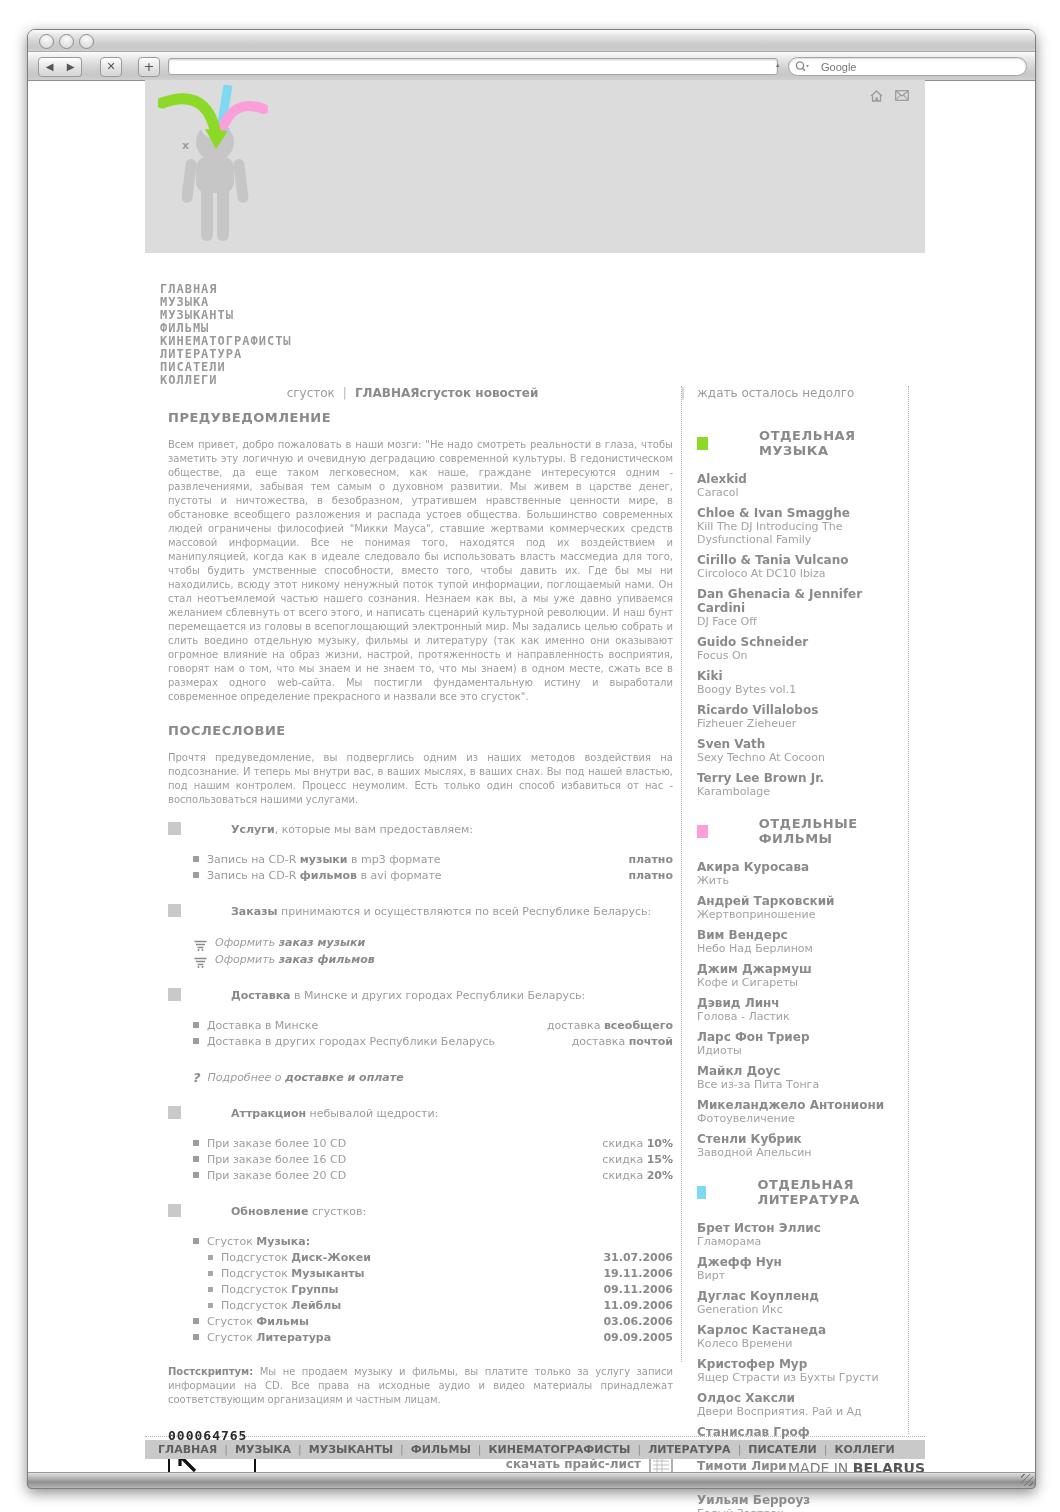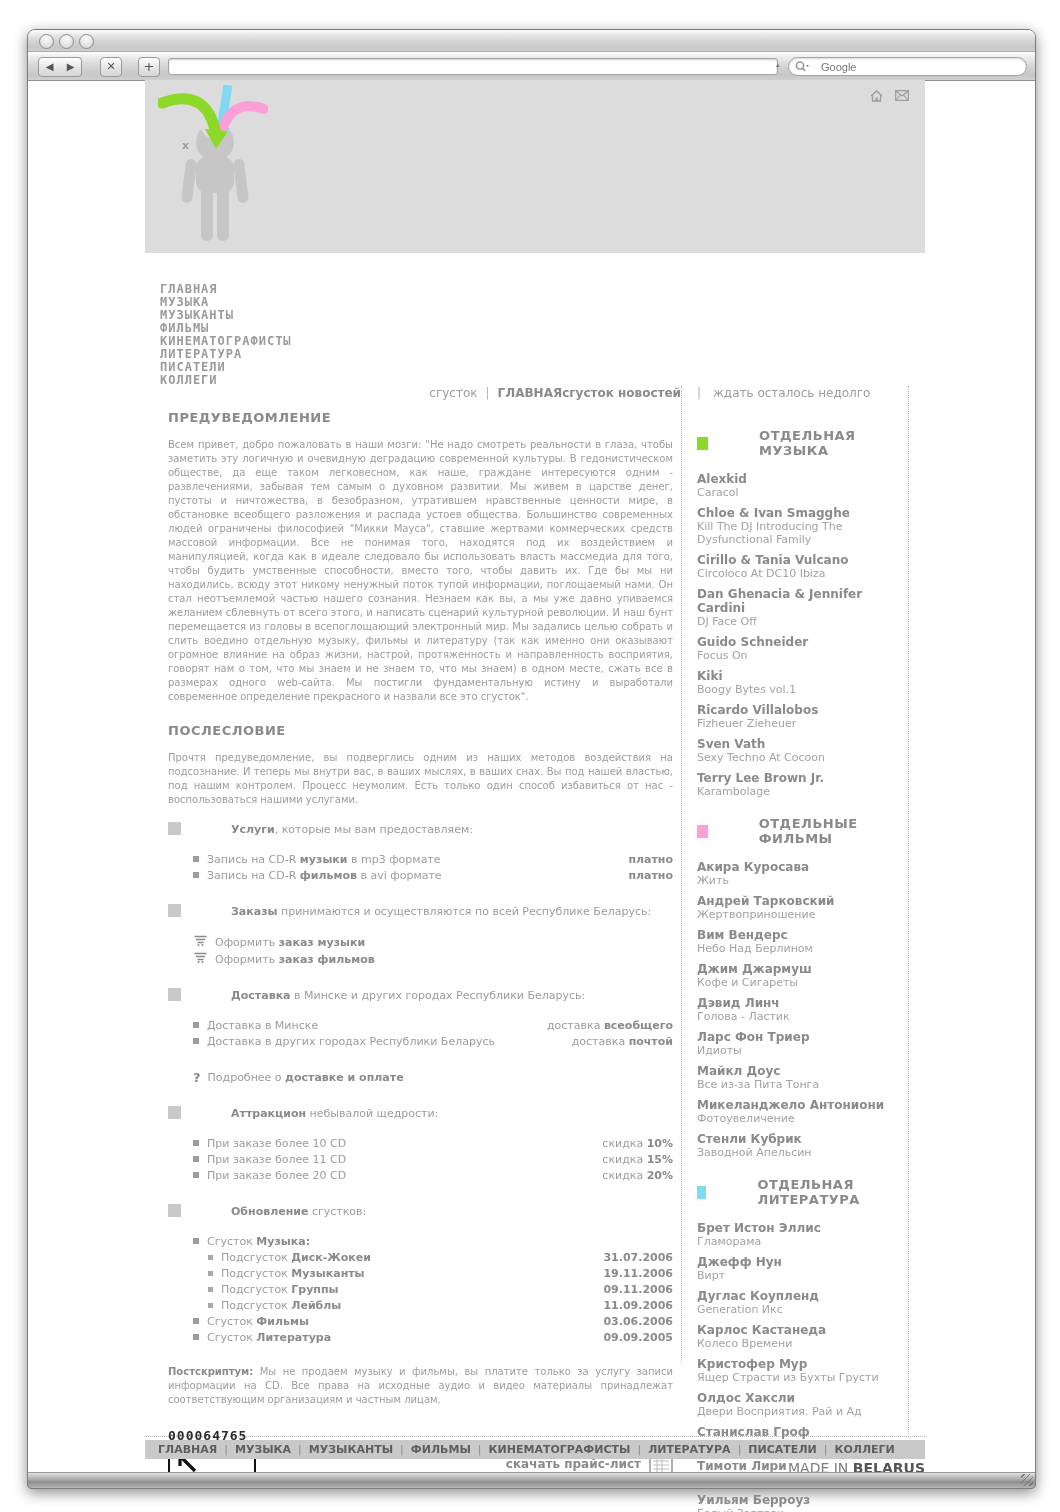--- a/index.html
+++ b/index.html
@@ -36,21 +36,21 @@
   #header-block{left:145px;top:80px;width:780px;height:173px;background:#dcdcdc;}
   #header-icons{position:absolute;right:16px;top:10px;display:flex;gap:12px;}
 
   
   #pixel-nav{left:160px;top:283px;}
   #pixel-nav div{font-family:"DejaVu Sans Mono",monospace;font-weight:bold;font-size:12px;letter-spacing:1px;
     color:#9a9a9a;line-height:13px;cursor:pointer;}
 
   
   #crumbs{left:160px;top:386px;width:748px;display:flex;align-items:baseline;font-size:12px;color:#9c9c9c;}
-  #crumbs .left{width:505px;display:flex;justify-content:flex-end;align-items:baseline;margin-left:16px;}
+  #crumbs .left{width:505px;display:flex;justify-content:center;align-items:baseline;}
   #crumbs b{color:#8a8a8a;}
   .crumb-sep{margin:0 8px;color:#b5b5b5;}
   #news-sep{margin:0 12px 0 16px;color:#b5b5b5;}
 
   
   .vdot{border-left:1px dotted #b2b2b2;width:0;}
   #vdot-mid{left:681px;top:386px;height:976px;}
   #vdot-right{left:908px;top:386px;height:1048px;}
   #hdot-footer{left:145px;top:1436px;width:780px;border-top:1px dotted #b5b5b5;}
 
@@ -61,21 +61,21 @@
   .svc-head{display:flex;align-items:flex-start;font-size:11px;margin:16px 0 0;gap:38px;}
   .svc-head .sq{flex:0 0 13px;width:13px;height:13px;background:#c9c9c9;margin-right:12px;margin-top:-1px;}
   .svc-head b{color:#8a8a8a;}
   .svc-items{margin:16px 0 0 25px;}
   .svc-row{display:flex;justify-content:space-between;align-items:baseline;font-size:11px;line-height:16px;}
   .svc-row .lbl{display:flex;align-items:baseline;}
   .bullet{flex:0 0 6px;width:6px;height:6px;background:#9d9d9d;margin-right:8px;position:relative;top:-1px;}
   .bullet.sm{flex-basis:5px;width:5px;height:5px;background:#a8a8a8;}
   .svc-row b,.link-row b{color:#8a8a8a;white-space:nowrap;}
   .svc-row .val{white-space:nowrap;margin-left:12px;}
-  .link-row{display:flex;align-items:flex-start;font-size:11px;line-height:17px;cursor:pointer;}
+  .link-row{display:flex;align-items:flex-end;font-size:11px;line-height:17px;cursor:pointer;font-style:italic;}
   .link-row .ic{margin-right:7px;display:inline-flex;}
   .indent2{margin-left:15px;}
   .upd-date{white-space:nowrap;margin-left:12px;color:#8a8a8a;font-weight:bold;}
   #footer-left{display:flex;justify-content:space-between;align-items:flex-end;margin-top:22px;}
   #counter-num{font-family:"DejaVu Sans Mono",monospace;font-weight:bold;font-size:13px;letter-spacing:1px;color:#2a2a2a;line-height:13px;}
   #counter-box{width:84px;height:32px;border:2px solid #111;margin-top:3px;position:relative;cursor:pointer;}
   #download{display:flex;align-items:center;gap:8px;cursor:pointer;margin-bottom:2px;}
   #download b{font-size:12px;color:#8a8a8a;}
 
   
@@ -284,21 +284,21 @@
   <div class="svc-row">
       <span class="lbl">
           <span class="bullet"></span>
           <span><span>При заказе более 10 CD</span><b></b><span></span></span>
         </span>
       <span class="val"><span>скидка </span><b>10%</b></span>
     </div>
       <div class="svc-row">
       <span class="lbl">
           <span class="bullet"></span>
-          <span><span>При заказе более 11 CD</span><b></b><span></span></span>
+          <span><span>При заказе более 16 CD</span><b></b><span></span></span>
         </span>
       <span class="val"><span>скидка </span><b>15%</b></span>
     </div>
       <div class="svc-row">
       <span class="lbl">
           <span class="bullet"></span>
           <span><span>При заказе более 20 CD</span><b></b><span></span></span>
         </span>
       <span class="val"><span>скидка </span><b>20%</b></span>
     </div>

